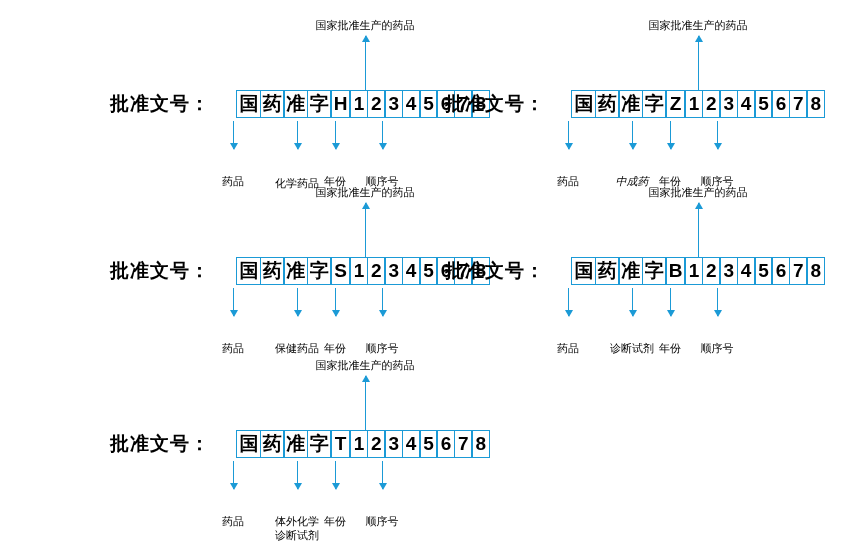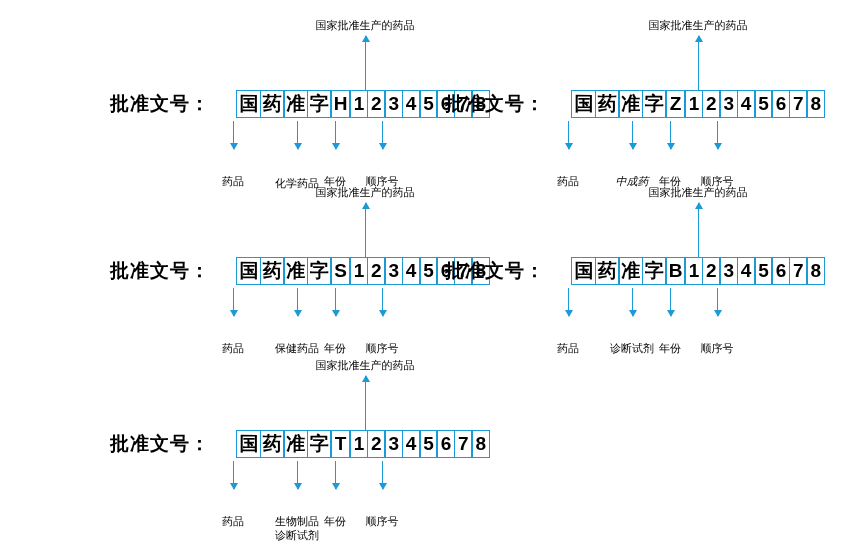--- a/index.html
+++ b/index.html
@@ -262,17 +262,17 @@
       <span class="cell">8</span>
     </span>
   </div>
 
   <div class="down-arrow" style="left:123px; top:103px; height:28px;"></div>
   <div class="down-arrow" style="left:187px; top:103px; height:28px;"></div>
   <div class="down-arrow" style="left:225px; top:103px; height:28px;"></div>
   <div class="down-arrow" style="left:272px; top:103px; height:28px;"></div>
 
   <div class="bot-label" style="left:123px; top:133px;">药品</div>
-  <div class="bot-label" style="left:187px; top:133px;">生物制品
+  <div class="bot-label" style="left:187px; top:133px;">体外化学
 诊断试剂</div>
   <div class="bot-label" style="left:225px; top:133px;">年份</div>
   <div class="bot-label" style="left:272px; top:133px;">顺序号</div>
 </div>
 
 </body></html>

